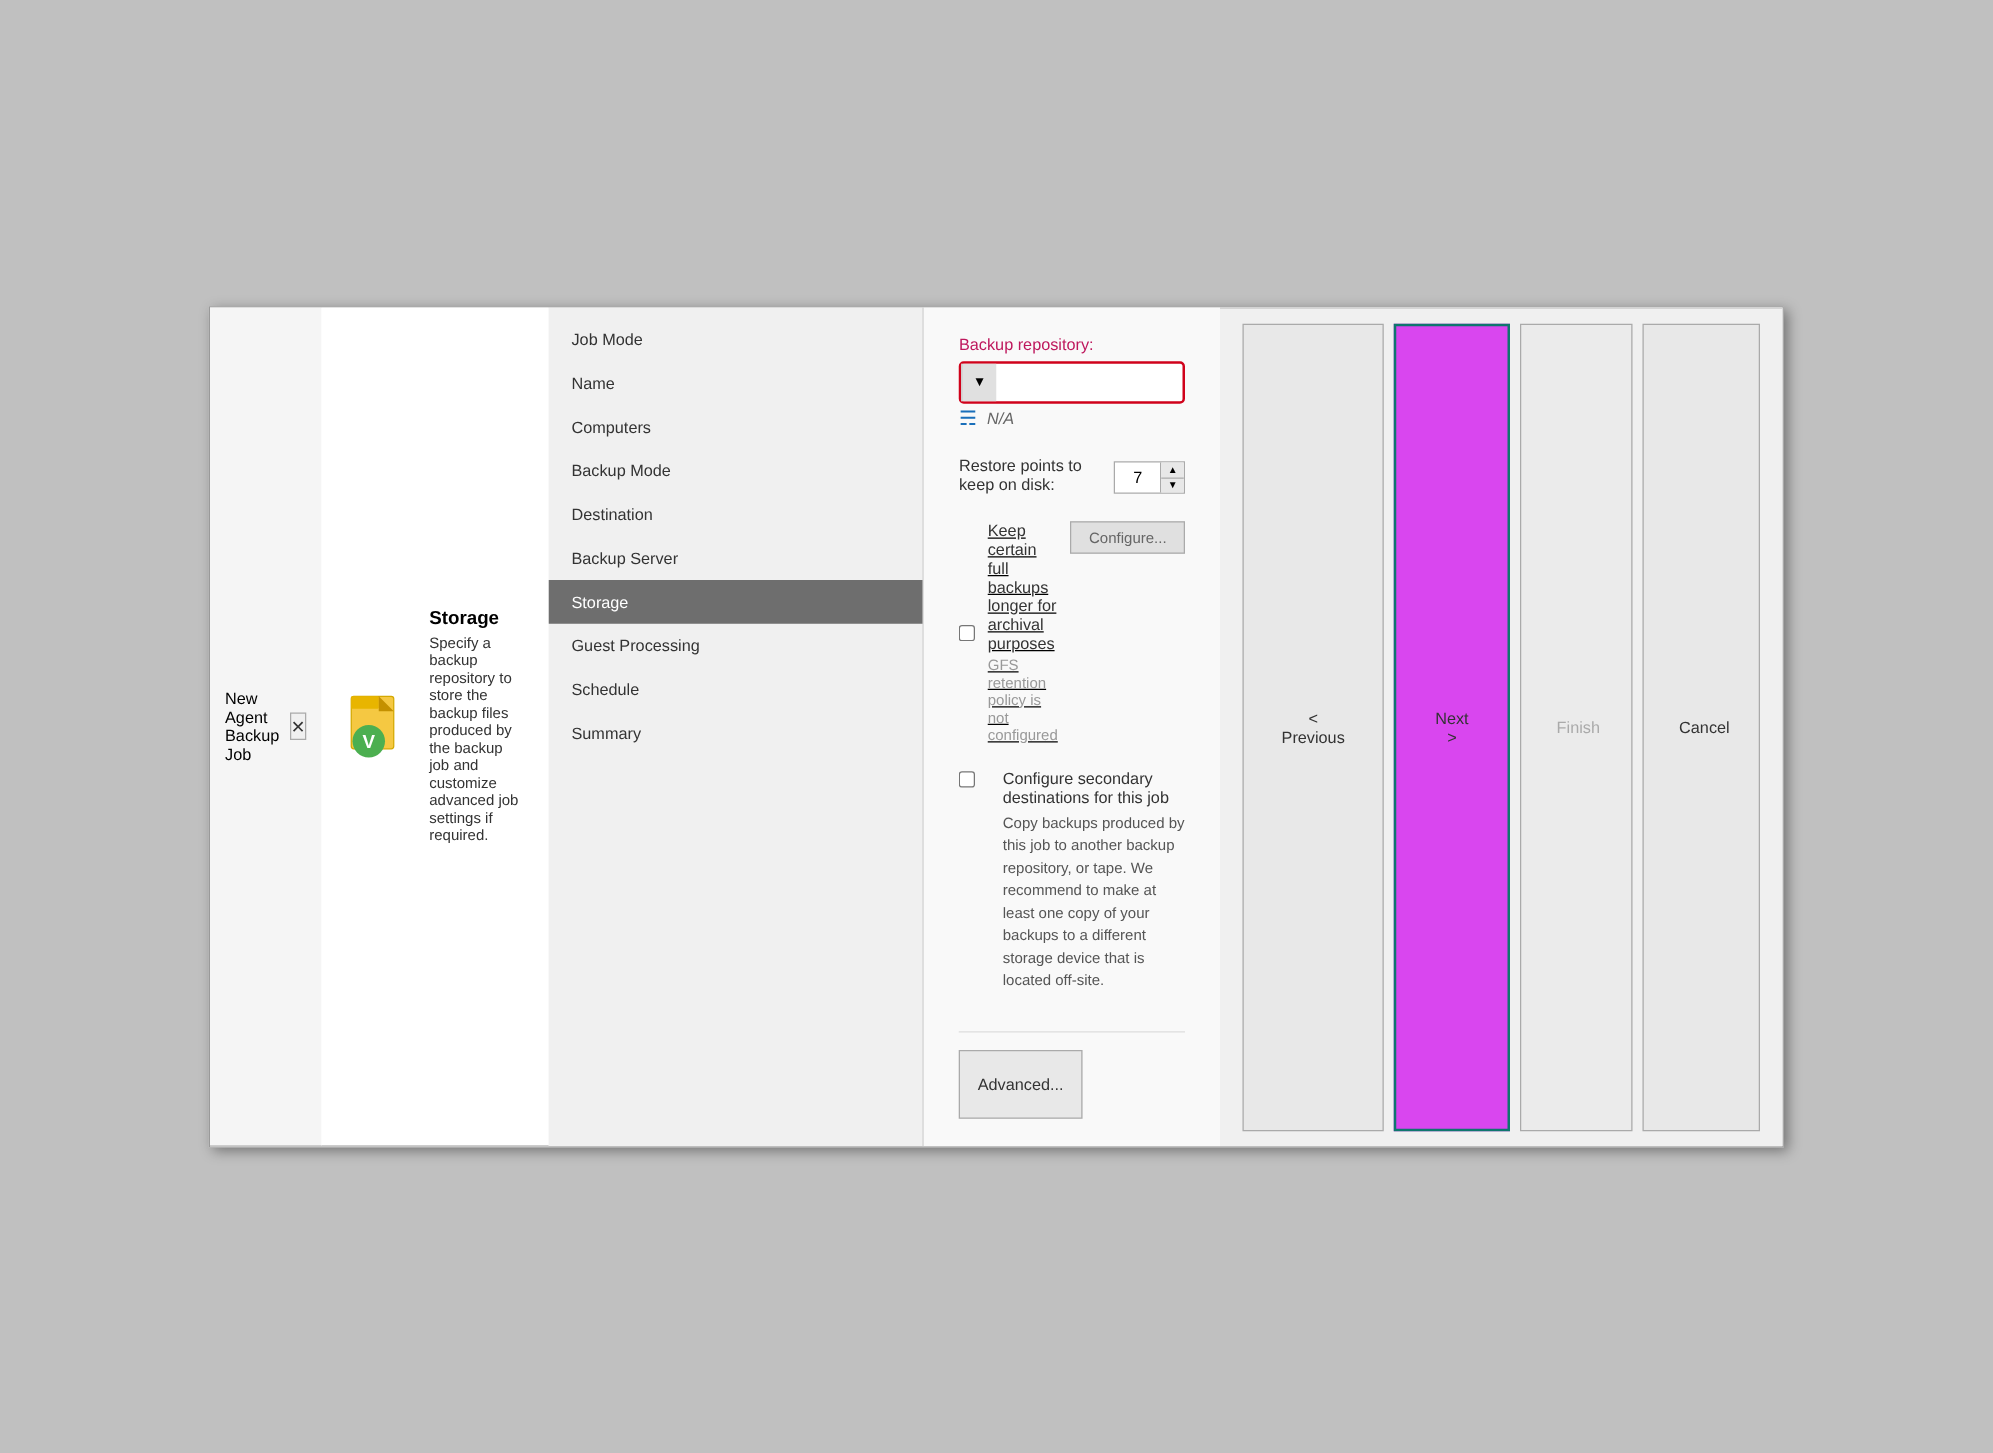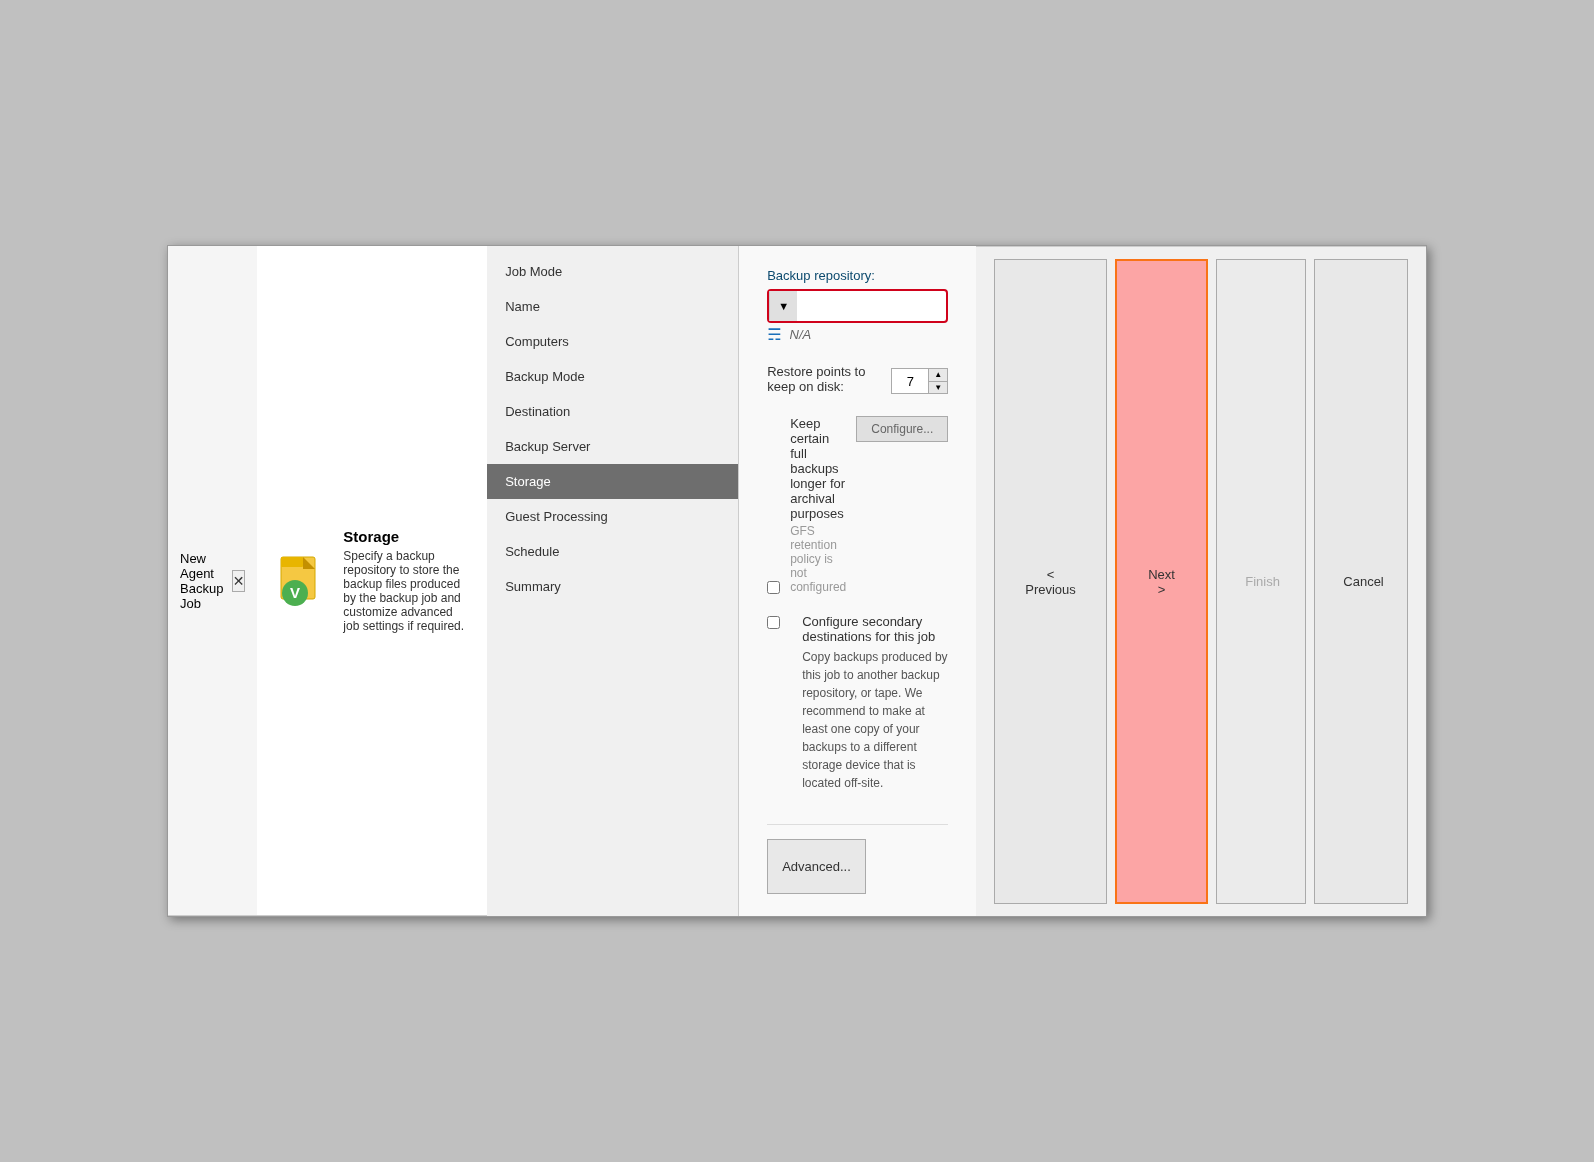--- a/index.html
+++ b/index.html
@@ -66,21 +66,21 @@
     }
     .header-text p {
       font-size: 12px;
       color: #333;
     }
     .main-content {
       display: flex;
       flex: 1;
     }
     .sidebar {
-      width: 252px;
+      width: 300px;
       background: #f0f0f0;
       border-right: 1px solid #ccc;
       padding: 8px 0;
       flex-shrink: 0;
     }
     .sidebar-item {
       padding: 10px 18px;
       font-size: 13px;
       color: #333;
       cursor: pointer;
@@ -92,21 +92,21 @@
     .content-area {
       flex: 1;
       background: #f9f9f9;
       padding: 22px 28px;
       display: flex;
       flex-direction: column;
       gap: 14px;
     }
     .section-label {
       font-size: 13px;
-      color: #0c4a6e;
+      color: #be185d;
       margin-bottom: 6px;
     }
     .repo-row {
       display: flex;
       align-items: center;
       gap: 0;
     }
     .repo-select-wrapper {
       display: flex;
       align-items: center;
@@ -189,23 +189,24 @@
       cursor: pointer;
       font-size: 8px;
       display: flex;
       align-items: center;
       justify-content: center;
       line-height: 1;
     }
     .spinner-btn + .spinner-btn { border-top: 1px solid #aaa; }
     .checkbox-row {
       display: flex;
-      align-items: flex-end;
+      align-items: center;
       gap: 10px;
       margin-top: 10px;
+      text-decoration: underline;
     }
     .checkbox-row input[type=checkbox] {
       margin-top: 2px;
       flex-shrink: 0;
     }
     .checkbox-label-block {
       display: flex;
       flex-direction: column;
       gap: 3px;
       flex: 1;
@@ -279,22 +280,22 @@
     .footer-btn {
       padding: 8px 28px;
       font-size: 13px;
       border: 1px solid #aaa;
       background: #e8e8e8;
       cursor: pointer;
       color: #333;
       min-width: 90px;
     }
     .footer-btn.primary {
-      border: 2px solid #f97316;
-      background: #fca5a5;
+      border: 2px solid #0f766e;
+      background: #d946ef;
       color: #333;
     }
     .footer-btn.disabled {
       color: #aaa;
       cursor: default;
       background: #ebebeb;
     }
     
     .veeam-logo {
       width: 52px;

